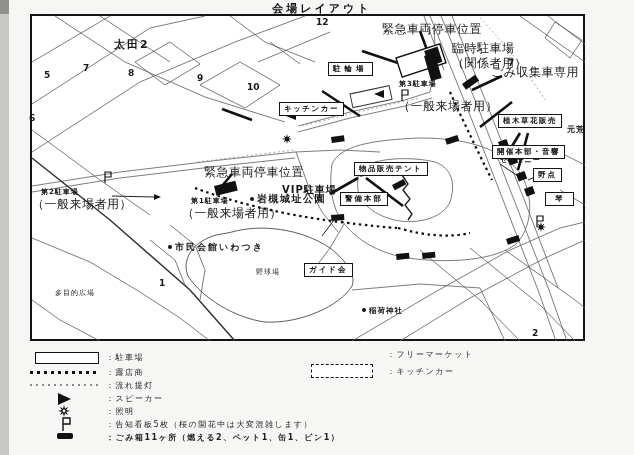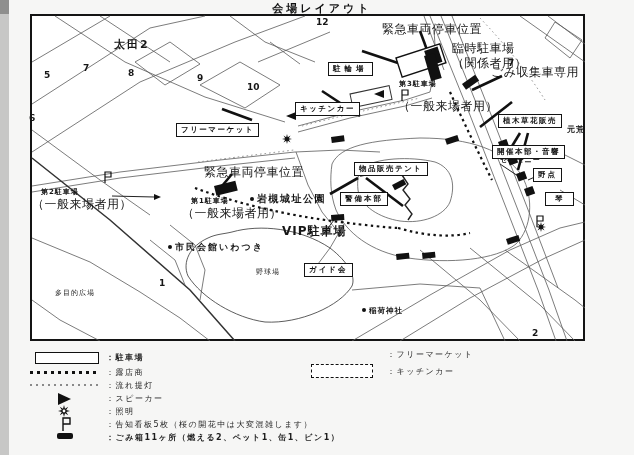--- a/index.html
+++ b/index.html
@@ -183,43 +183,42 @@
       <span>（関係者用）</span>
     </div>
   <div class="lbl tiny" style="left:491px;top:65px;">ごみ収集車専用</div>
   <div class="lbl" style="left:399px;top:80px;font-weight:600;">第3駐車場</div>
   <div class="lbl tiny" style="left:398px;top:99px;">（一般来場者用）</div>
   <div class="lbl tiny" style="left:204px;top:165px;">緊急車両停車位置</div>
   <div class="lbl" style="left:191px;top:197px;font-weight:600;">第1駐車場</div>
   <div class="lbl tiny" style="left:182px;top:206px;">（一般来場者用）</div>
   <div class="lbl" style="left:41px;top:188px;font-weight:600;">第2駐車場</div>
   <div class="lbl tiny" style="left:32px;top:197px;">（一般来場者用）</div>
-  <div class="lbl bold" style="left:282px;top:184px;font-size:12px;margin-top:40px;">VIP駐車場</div>
+  <div class="lbl bold" style="left:282px;top:184px;font-size:10px;">VIP駐車場</div>
   <div class="lbl big" style="left:250px;top:193px;"><span class="dot"></span><span>岩槻城址公園</span></div>
   <div class="lbl" style="left:168px;top:242px;font-size:9px;font-weight:bold;letter-spacing:2px;"><span class="dot"></span><span>市民会館いわつき</span></div>
   <div class="lbl" style="left:256px;top:268px;">野球場</div>
   <div class="lbl" style="left:55px;top:289px;">多目的広場</div>
   <div class="lbl bold" style="left:362px;top:306px;font-size:7.5px;"><span class="dot"></span><span>稲荷神社</span></div>
   <div class="lbl" style="left:500px;top:156px;font-weight:600;">セレモニー</div>
   <div class="lbl bold" style="left:567px;top:125px;font-size:8px;width:18px;overflow:hidden;">元荒</div>
 
-  <div class="boxlbl" style="left:176px;top:95px;">フリーマーケット</div>
-  <div class="boxlbl" style="left:295px;top:74px;text-align:center;">キッチンカー</div>
+  <div class="boxlbl" style="left:279px;top:74px;text-align:center;">キッチンカー</div>
   <div class="boxlbl" style="left:328px;top:34px;letter-spacing:4px;">駐輪場</div>
   <div class="boxlbl" style="left:498px;top:86px;">植木草花販売</div>
   <div class="boxlbl" style="left:492px;top:117px;">開催本部・音響</div>
   <div class="boxlbl" style="left:533px;top:140px;letter-spacing:2px;">野点</div>
   <div class="boxlbl" style="left:545px;top:164px;padding:1px 9px;">琴</div>
   <div class="boxlbl" style="left:354px;top:134px;">物品販売テント</div>
   <div class="boxlbl" style="left:340px;top:164px;letter-spacing:2px;">警備本部</div>
   <div class="boxlbl" style="left:304px;top:235px;letter-spacing:2px;">ガイド会</div>
 
   <div>
     <div class="leg-rect"></div>
-    <div class="leg-text" style="left:106px;top:352px;font-weight:bold;">：駐車場</div>
+    <div class="leg-text" style="left:106px;top:352px;">：駐車場</div>
 
     <div class="leg-dash-bold"></div>
     <div class="leg-text" style="left:106px;top:367px;">：露店商</div>
 
     <div class="leg-dot-light"></div>
     <div class="leg-text" style="left:106px;top:380px;">：流れ提灯</div>
 
     <div class="leg-triangle"></div>
     <div class="leg-text" style="left:106px;top:393px;">：スピーカー</div>
 

